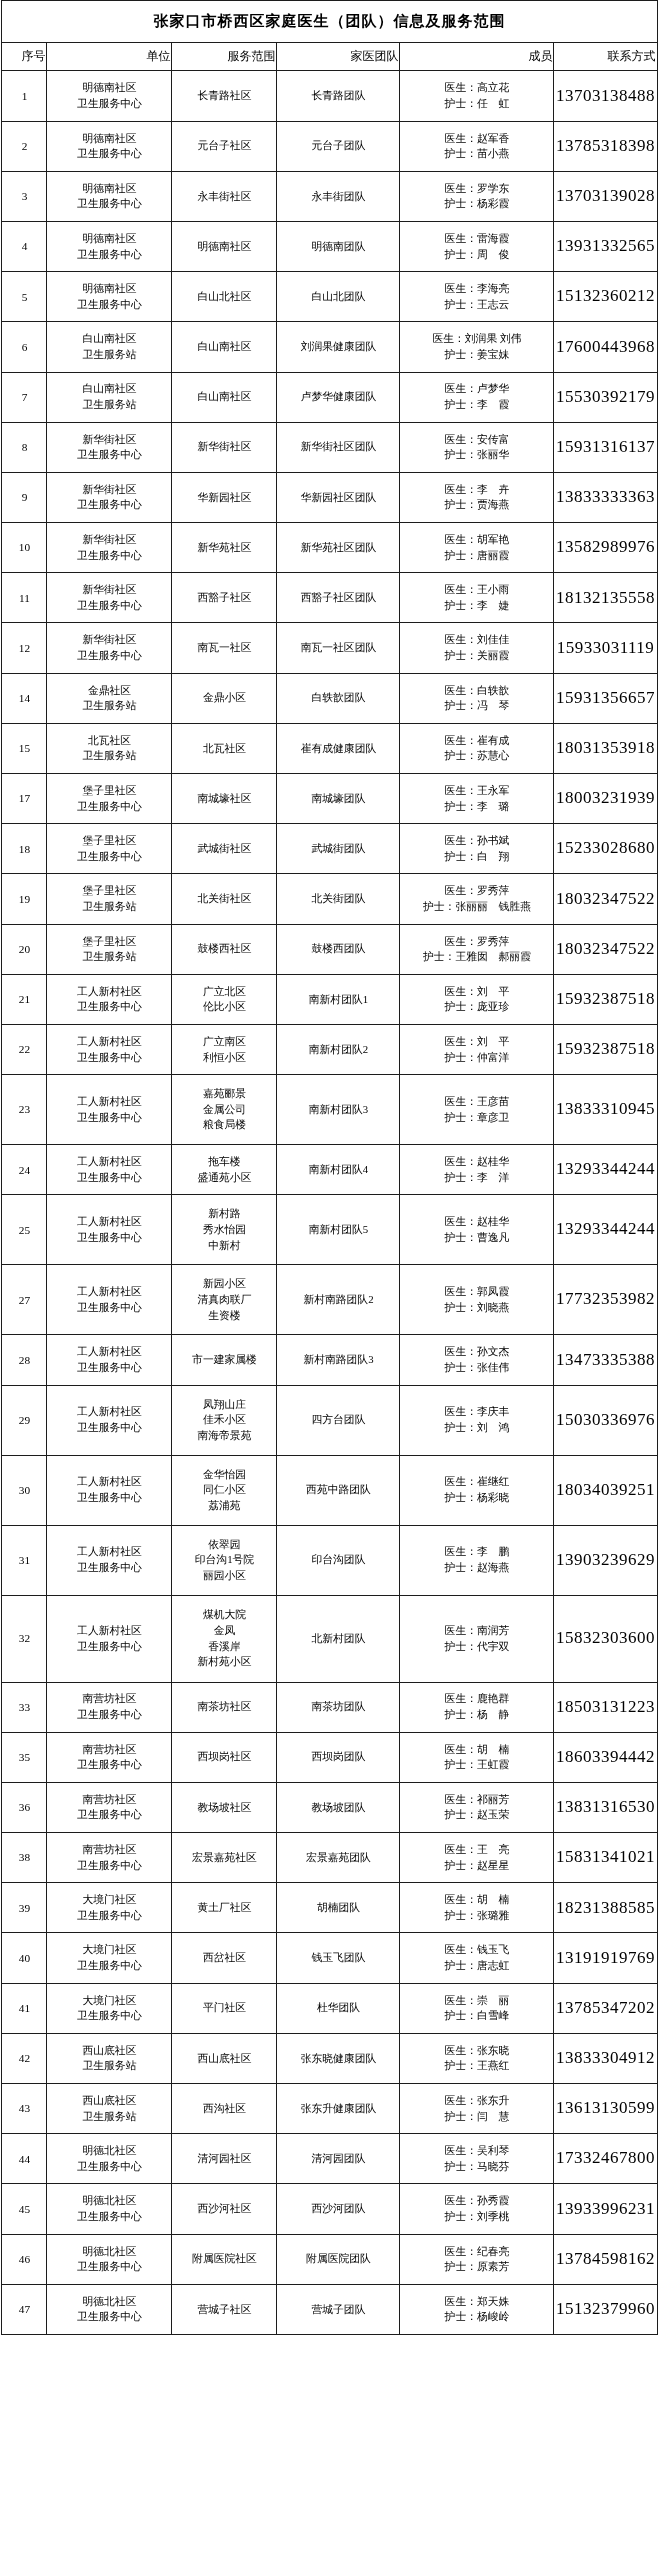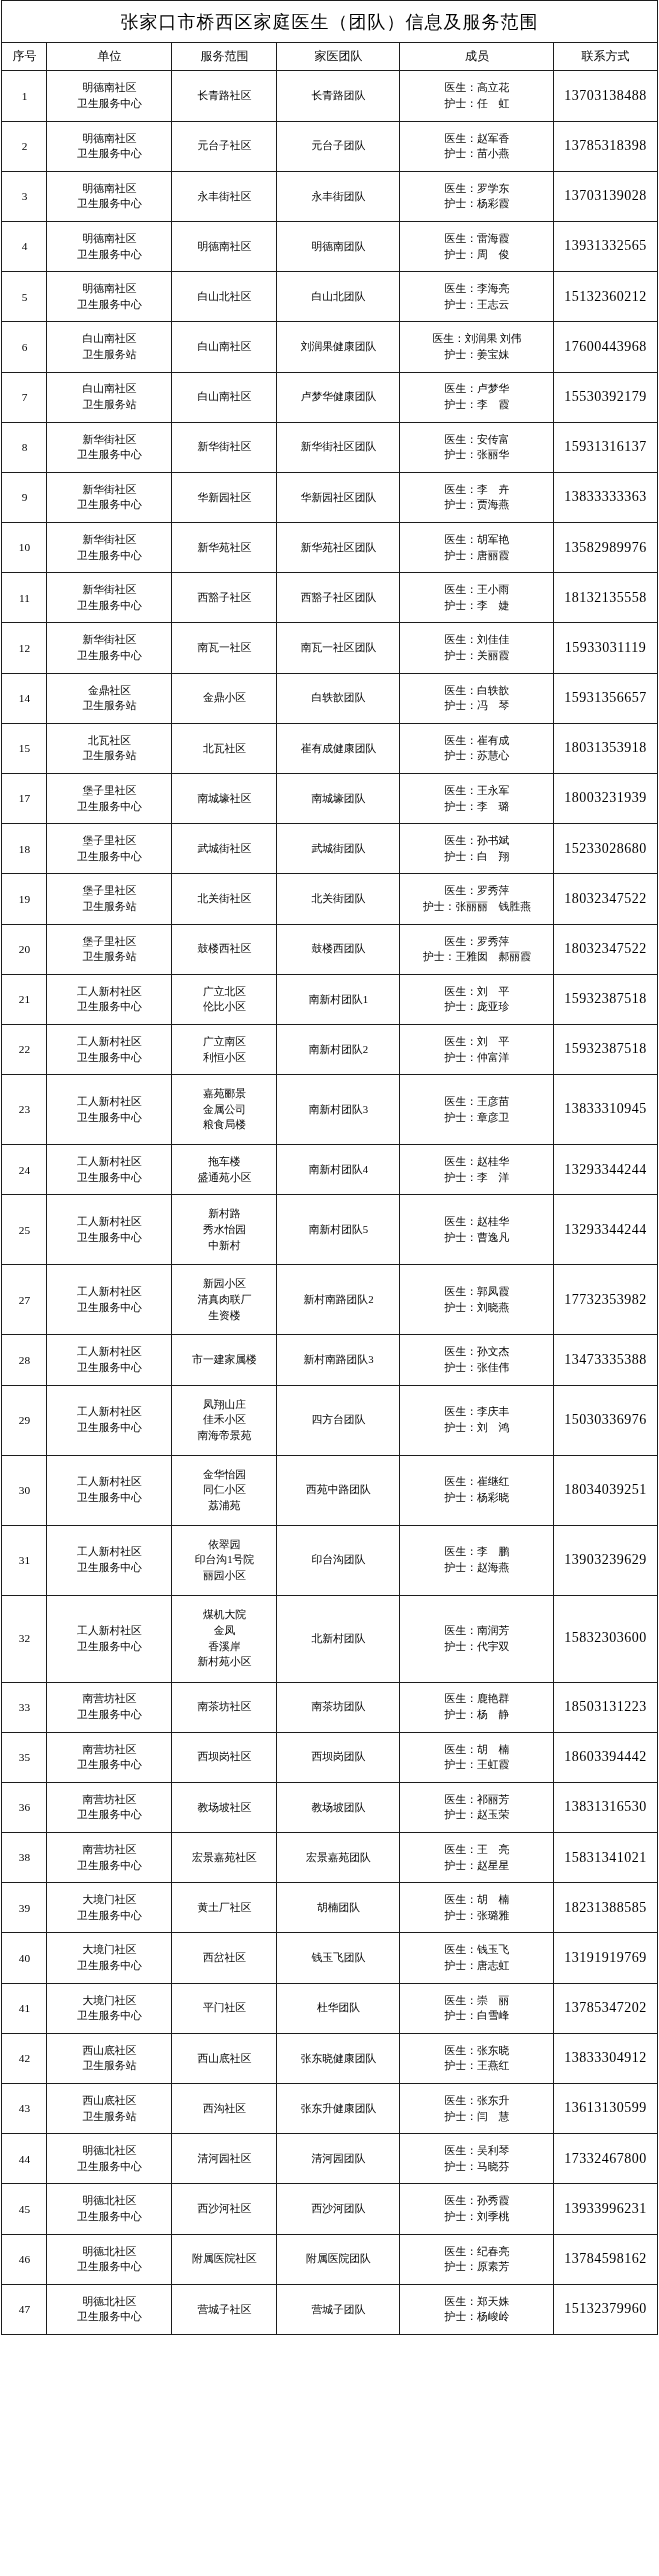--- a/index.html
+++ b/index.html
@@ -2,24 +2,24 @@
 <html style="font-size:8.2px"><head>
 <meta charset="utf-8">
 <style>
   html,body{margin:0;padding:0;background:#ffffff;}
   body{width:659px;font-family:"Liberation Serif","DejaVu Serif",serif;color:#000;}
   .sheet{width:659px;background:#fff;}
   table{border-collapse:collapse;width:655px;margin:0 auto;table-layout:fixed;}
   td,th{border:1px solid #1c1c1c;text-align:center;vertical-align:middle;
         font-size:10.8px;line-height:1.45;padding:2.1px 1px;word-break:break-all;
         font-family:"Liberation Serif","DejaVu Serif",serif;}
-  .title-cell{font-size:18px;font-weight:normal;height:37px;letter-spacing:1px;}
-  .head-cell{font-size:12px;height:23px;font-weight:normal;}
+  .title-cell{font-size:15px;font-weight:bold;height:37px;letter-spacing:1px;}
+  .head-cell{font-size:12px;height:23px;font-weight:normal;text-align:right;}
   .num-cell{font-size:11.3px;}
-  .phone-cell{font-size:14px;letter-spacing:0.5px;}
+  .phone-cell{font-size:17px;letter-spacing:0.5px;}
   .members-cell div{white-space:nowrap;}
   tr.center-row td{height:45px;}
   .line{display:block;}
 </style>
 </head>
 <body>
 
 <div class="sheet">
   <table>
     <colgroup>

